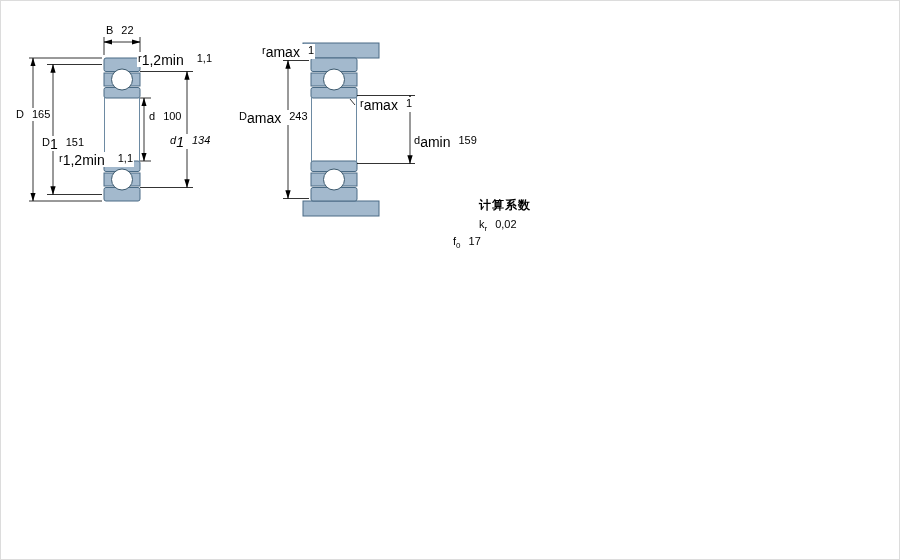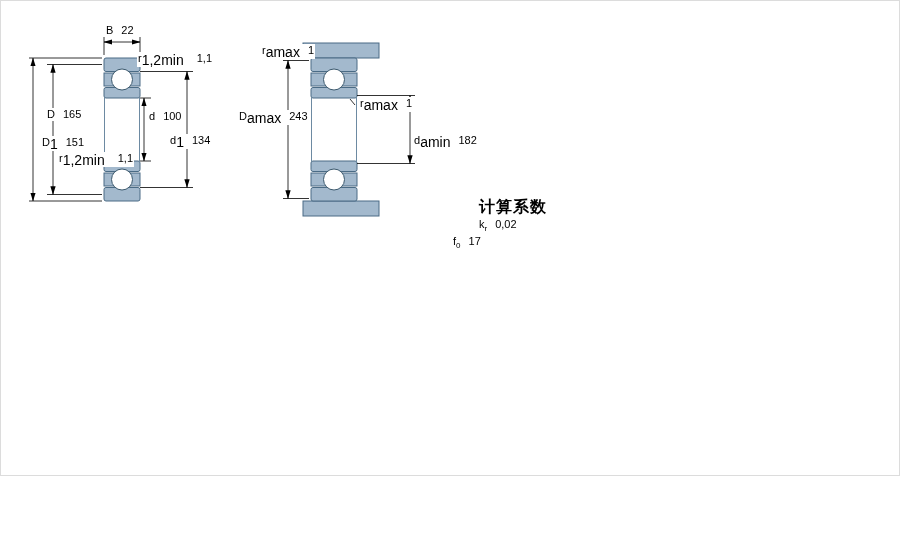--- a/index.html
+++ b/index.html
@@ -1,41 +1,41 @@
 <!DOCTYPE html>
 <html><head>
 <meta charset="utf-8">
 <style>
   * { margin: 0; padding: 0; box-sizing: border-box; }
   html, body { background: #ffffff; }
   body { font-family: "Liberation Sans", sans-serif; }
   .page {
     position: relative;
     width: 900px;
-    height: 476px;
+    height: 560px;
     background: #ffffff;
     border: 1px solid #dcdcdc;
     overflow: hidden;
   }
   svg.drawing { position: absolute; left: 0; top: 0; }
   .dim-label {
     position: absolute;
     font-size: 11px;
     line-height: 13px;
     color: #000000;
     white-space: nowrap;
     background: #ffffff;
     padding: 0 1px;
   }
   .dim-label sub { font-size: 14px; }
   .dim-label .val { margin-left: 8px; }
   .dim-label.r .val { margin-left: 13px; }
   .factors-title {
     position: absolute;
-    font-size: 16px;
+    font-size: 12px;
     font-weight: bold;
     color: #000000;
     letter-spacing: 1px;
     white-space: nowrap;
   }
   .factor-row {
     position: absolute;
     font-size: 11px;
     color: #000000;
     white-space: nowrap;
@@ -130,54 +130,54 @@
   </svg>
 
   <div class="dim-label" style="left:104px;top:23px;">
     <span>B</span><span class="val">22</span>
   </div>
 
   <div class="dim-label r" style="left:136px;top:51px;">
     <span>r</span><sub>1,2min</sub><span class="val">1,1</span>
   </div>
 
-  <div class="dim-label" style="left:14px;top:107px;margin-left:31px;">
+  <div class="dim-label" style="left:14px;top:107px;">
     <span>D</span><span class="val">165</span>
   </div>
 
   <div class="dim-label" style="left:40px;top:135px;">
     <span>D</span><sub>1</sub><span class="val">151</span>
   </div>
 
   <div class="dim-label" style="left:147px;top:109px;">
     <span>d</span><span class="val">100</span>
   </div>
 
-  <div class="dim-label" style="left:168px;top:133px;">
+  <div class="dim-label" style="left:168px;top:133px;font-style:italic;">
     <span>d</span><sub>1</sub><span class="val">134</span>
   </div>
 
   <div class="dim-label r" style="left:57px;top:151px;">
     <span>r</span><sub>1,2min</sub><span class="val">1,1</span>
   </div>
 
   <div class="dim-label" style="left:260px;top:43px;">
     <span>r</span><sub>amax</sub><span class="val">1</span>
   </div>
 
   <div class="dim-label" style="left:237px;top:109px;">
     <span>D</span><sub>amax</sub><span class="val">243</span>
   </div>
 
   <div class="dim-label" style="left:358px;top:96px;">
     <span>r</span><sub>amax</sub><span class="val">1</span>
   </div>
 
   <div class="dim-label" style="left:412px;top:133px;">
-    <span>d</span><sub>amin</sub><span class="val">182</span>
+    <span>d</span><sub>amin</sub><span class="val">159</span>
   </div>
 
   <div class="factors-title" style="left:478px;top:196px;">计算系数</div>
 
   <div class="factor-row" style="left:478px;top:217px;">
     <span>k</span><sub>r</sub><span class="val">0,02</span>
   </div>
 
   <div class="factor-row" style="left:452px;top:234px;">
     <span>f</span><sub>0</sub><span class="val">17</span>

